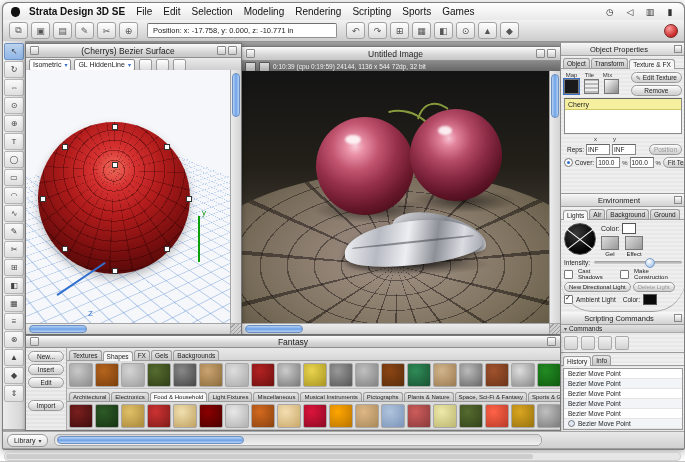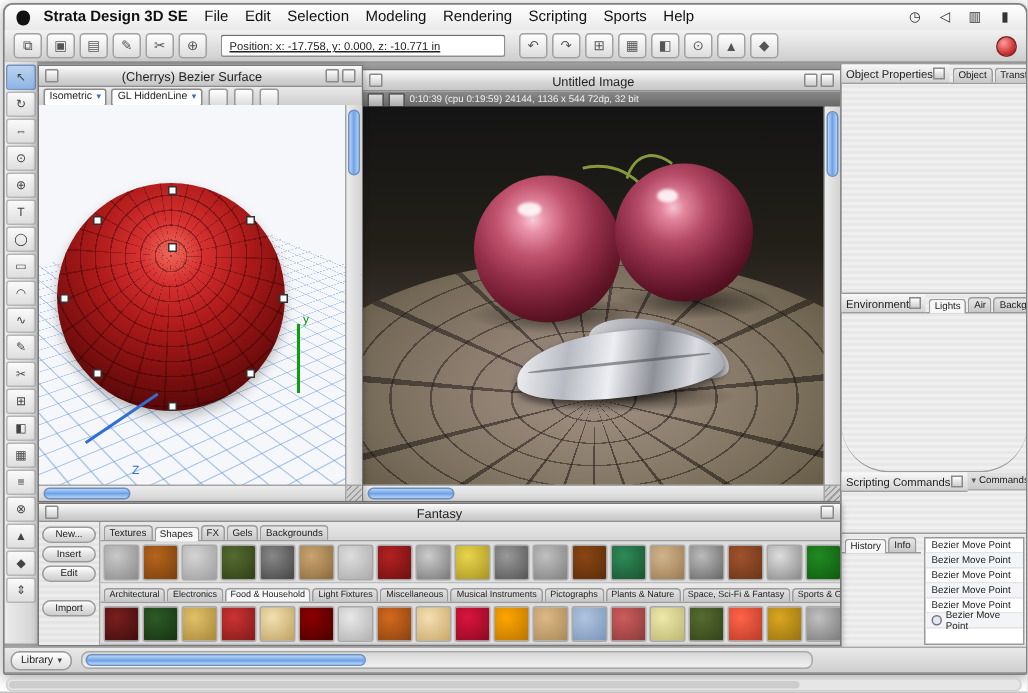--- a/index.html
+++ b/index.html
@@ -16,21 +16,21 @@
   .mi{margin-right:11px;white-space:nowrap;}
   .mb-right{margin-left:auto;display:flex;gap:8px;font-size:9px;color:#333;}
   .mb-ic{width:12px;text-align:center;}
 
   
   .toolbar{position:absolute;left:0;top:17px;right:0;height:21px;background:linear-gradient(#f2f2f2,#cdcdcd);
     border-bottom:1px solid #969696;display:flex;align-items:center;gap:3px;padding:0 6px;}
   .tbtn{width:17px;height:15px;border:1px solid #a2a2a2;border-radius:3px;background:linear-gradient(#fff,#dcdcdc);
     font-size:9px;color:#555;display:flex;align-items:center;justify-content:center;flex:none;}
   .posbox{height:13px;min-width:178px;background:#fff;border:1px solid #8f8f8f;border-top-color:#6f6f6f;border-radius:2px;
-    font-size:7.5px;color:#222;display:flex;align-items:center;padding:0 5px;margin:12px 6px;white-space:nowrap;text-decoration:underline;}
+    font-size:7.5px;color:#222;display:flex;align-items:center;padding:0 5px;margin:12px 6px;white-space:nowrap;}
   .renderdot{width:12px;height:12px;border-radius:50%;border:1px solid #7a2a2a;background:radial-gradient(circle at 35% 30%,#ff9a9a,#c62828 70%);margin-left:auto;flex:none;}
 
   
   .toolcol{position:absolute;left:0;top:38px;width:22px;height:386px;background:linear-gradient(90deg,#ececec,#d2d2d2);
     border-right:1px solid #9a9a9a;display:flex;flex-direction:column;align-items:center;padding-top:2px;}
   .tool{width:18px;height:15px;border:1px solid #b5b5b5;border-radius:2px;margin-bottom:1px;background:linear-gradient(#fafafa,#dedede);
     font-size:8px;color:#444;display:flex;align-items:center;justify-content:center;flex:none;}
   .tool.sel{background:linear-gradient(#bcd3ee,#8fb5e6);border-color:#6f93c4;}
 
   
@@ -105,21 +105,21 @@
     border-radius:52% 48% 50% 50%/64% 70% 36% 36%;
     background:linear-gradient(104deg,#f4f5f8 0%,#b7bac2 26%,#eceef2 46%,#8d9097 66%,#dadce2 84%,#9fa2a9 100%);
     box-shadow:0 3px 6px rgba(0,0,0,.5);}
   .leaf::after{content:"";position:absolute;left:6%;top:46%;width:88%;height:1.5px;background:rgba(70,72,78,.55);border-radius:50%;}
   .leaf2{position:absolute;left:150px;top:144px;width:96px;height:34px;transform:rotate(14deg);
     border-radius:50%/60% 60% 40% 40%;background:linear-gradient(100deg,#d4d6db,#8c8f96 50%,#c6c8ce);}
 
   
   .rightcol{position:absolute;left:557px;top:40px;width:124px;height:390px;display:flex;flex-direction:column;
     border-left:1px solid #8a8a8a;background:repeating-linear-gradient(180deg,#efefef 0 2px,#e8e8e8 2px 4px);}
-  .panel{border-bottom:1px solid #9a9a9a;display:flex;flex-direction:row;}
+  .panel{border-bottom:1px solid #9a9a9a;display:flex;flex-direction:column;}
   .ptitle{height:12px;background:linear-gradient(#f8f8f8,#d2d2d2);border-bottom:1px solid #9f9f9f;
     display:flex;align-items:center;font-size:7.5px;color:#222;padding:0 3px;flex:none;}
   .ptitle .ttl{flex:1;text-align:center;white-space:nowrap;}
   .pwbtn{width:6px;height:6px;border:1px solid #8a8a8a;background:linear-gradient(#fff,#ccc);flex:none;}
   .tabs{display:flex;align-items:flex-end;height:12px;border-bottom:1px solid #9b9b9b;padding:0 2px;flex:none;}
   .tab{border:1px solid #9b9b9b;border-bottom:none;border-radius:3px 3px 0 0;padding:1px 3px;font-size:6.5px;
     color:#222;background:linear-gradient(#e6e6e6,#c7c7c7);margin-right:1px;white-space:nowrap;}
   .tab.active{background:#f6f6f6;position:relative;top:1px;}
   .pbody{padding:3px;font-size:7px;color:#222;flex:1;display:flex;flex-direction:column;gap:2px;overflow:hidden;}
 
@@ -220,21 +220,21 @@
   <div class="menubar">
     <span class="apple"></span>
     <span class="appname">Strata Design 3D SE</span>
     <span class="mi">File</span>
     <span class="mi">Edit</span>
     <span class="mi">Selection</span>
     <span class="mi">Modeling</span>
     <span class="mi">Rendering</span>
     <span class="mi">Scripting</span>
     <span class="mi">Sports</span>
-    <span class="mi">Help</span>
+    <span class="mi">Games</span>
     <div class="mb-right">
       <span class="mb-ic">◷</span>
       <span class="mb-ic">◁</span>
       <span class="mb-ic">▥</span>
       <span class="mb-ic">▮</span>
     </div>
   </div>
 
   <div class="toolbar">
     <span class="tbtn">⧉</span>

